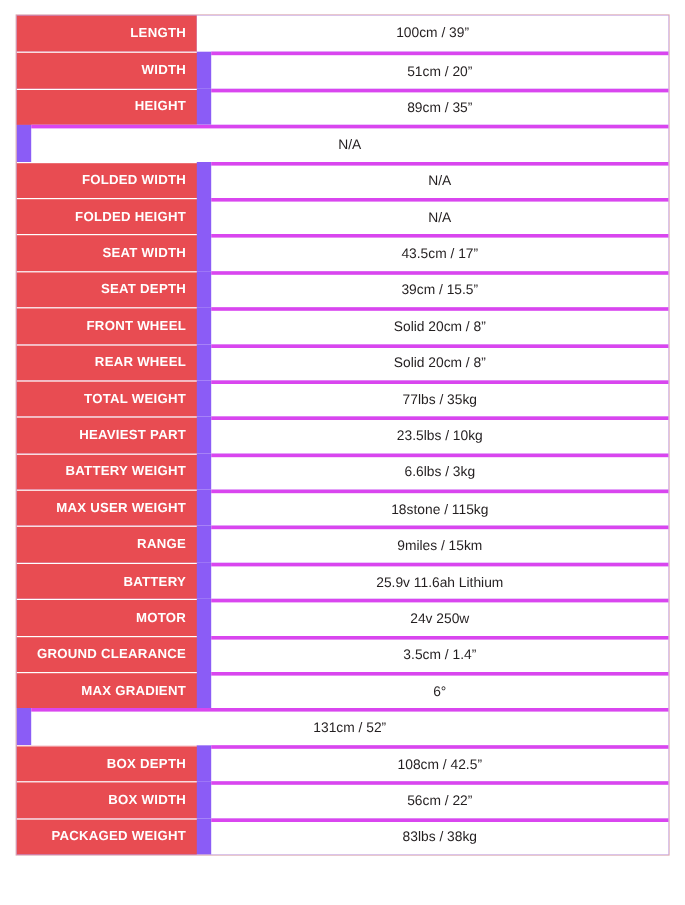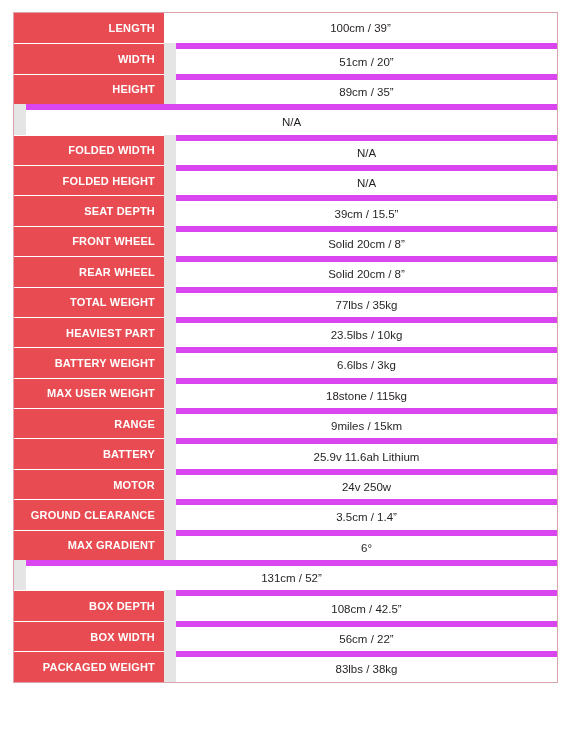--- a/index.html
+++ b/index.html
@@ -21,27 +21,27 @@
     width: 545px;
     box-sizing: border-box;
     border: 1px solid #d9a5ac;
     background: #ffffff;
   }
 
   .spec-row {
     display: flex;
     align-items: stretch;
     height: 30.4px;
-    background: #e5e5e5;
+    background: #8b5cf6;
     justify-content: flex-end;
   }
 
   
   .spec-row + .spec-row .spec-value {
-    border-top: 6px solid #d946ef;
+    border-top: 3px solid #d946ef;
     margin-left: 12px;
   }
 
   .spec-label {
     flex: 0 0 150px;
     width: 150px;
     box-sizing: border-box;
     background: #e84c52;
     color: #ffffff;
     font-size: 11px;
@@ -92,20 +92,24 @@
     <div class="spec-row">
       <div class="spec-value">N/A</div>
     </div>
     <div class="spec-row">
       <div class="spec-label">FOLDED WIDTH</div>
       <div class="spec-value">N/A</div>
     </div>
     <div class="spec-row">
       <div class="spec-label">FOLDED HEIGHT</div>
       <div class="spec-value">N/A</div>
+    </div>
+    <div class="spec-row">
+      <div class="spec-label">SEAT WIDTH</div>
+      <div class="spec-value">43.5cm / 17”</div>
     </div>
     <div class="spec-row">
       <div class="spec-label">SEAT DEPTH</div>
       <div class="spec-value">39cm / 15.5”</div>
     </div>
     <div class="spec-row">
       <div class="spec-label">FRONT WHEEL</div>
       <div class="spec-value">Solid 20cm / 8”</div>
     </div>
     <div class="spec-row">

